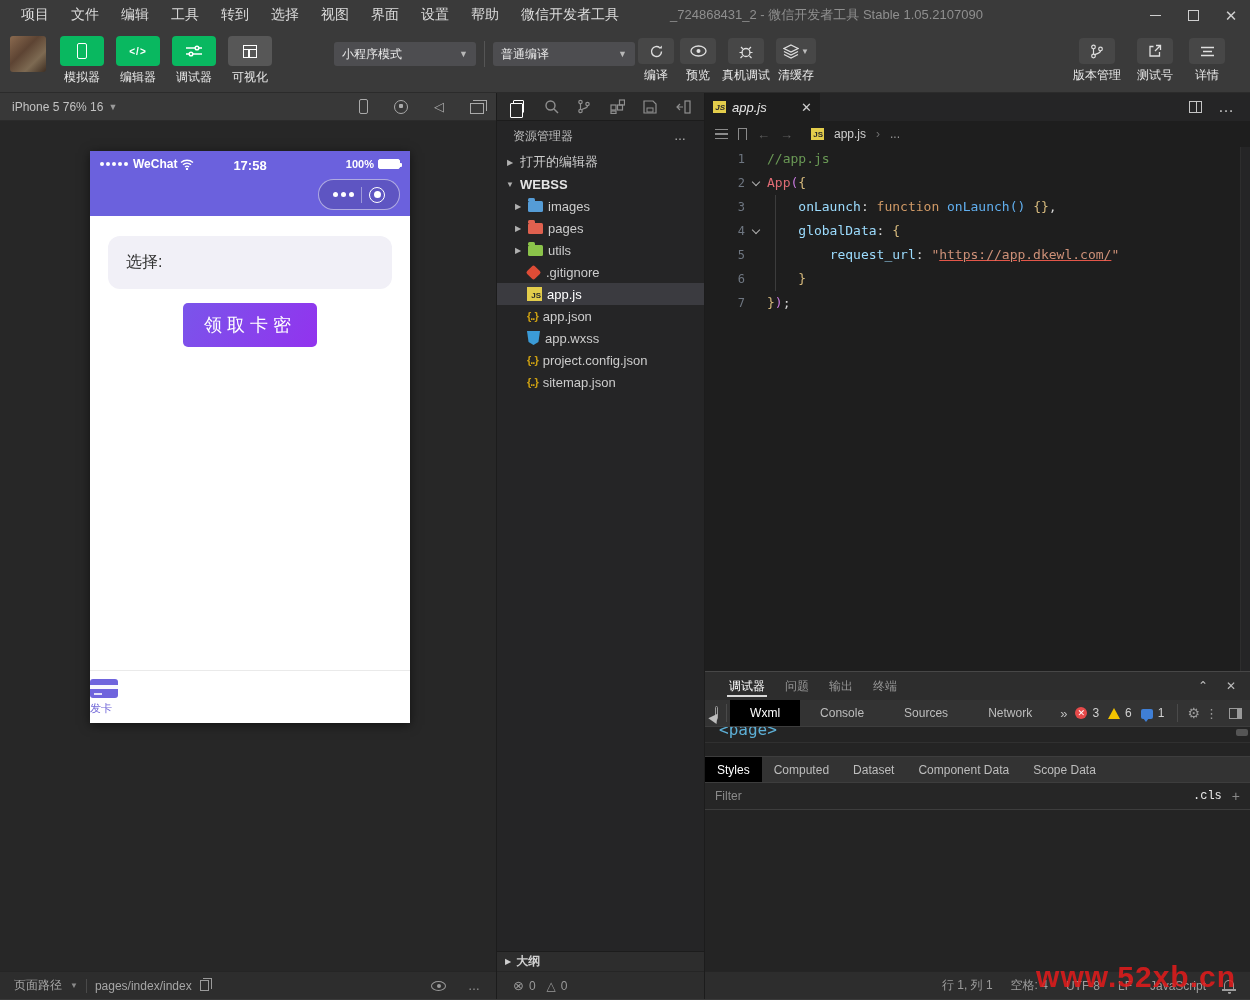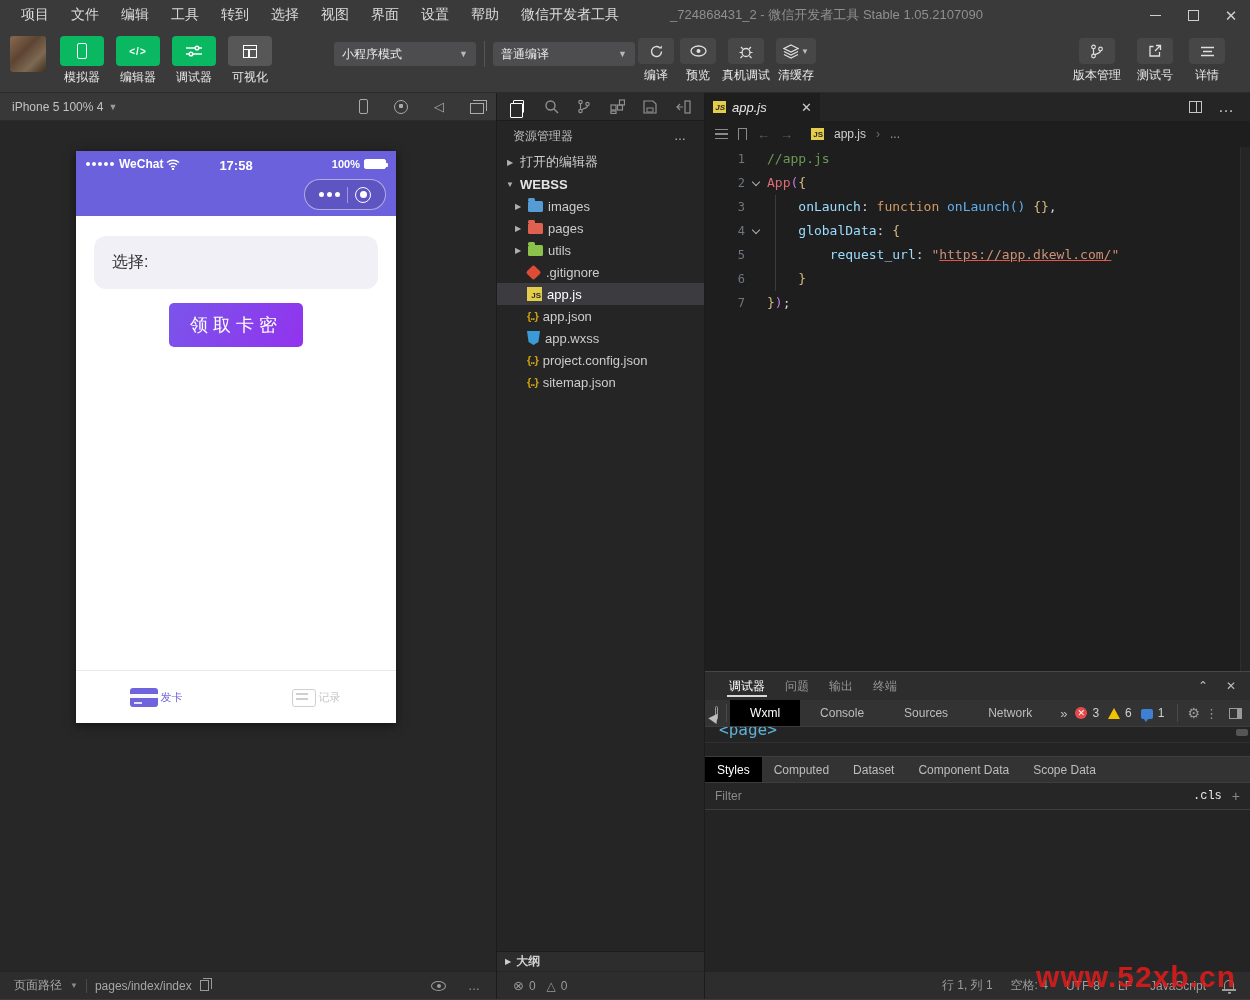--- a/index.html
+++ b/index.html
@@ -61,41 +61,41 @@
   .sim-body{flex:1;position:relative;}
   .sim-footer{height:28px;background:#2d2d2d;display:flex;align-items:center;font-size:12px;color:#a6a6a6;padding:0 14px;gap:8px;border-top:1px solid #252525;}
   .sim-footer .sep{width:1px;height:14px;background:#4a4a4a;}
   .copy-glyph{width:9px;height:11px;border:1px solid #9a9a9a;position:relative;display:inline-block;}
   .copy-glyph::before{content:"";position:absolute;left:2px;top:-3px;width:8px;height:10px;border-top:1px solid #9a9a9a;border-right:1px solid #9a9a9a;}
   .sim-footer-right{margin-left:auto;display:flex;gap:22px;align-items:center;color:#9a9a9a;}
   .eye-glyph{width:15px;height:10px;border:1.3px solid #9a9a9a;border-radius:50%;position:relative;}
   .eye-glyph::before{content:"";position:absolute;left:4.5px;top:2px;width:4px;height:4px;border-radius:50%;background:#9a9a9a;}
 
   
-  .phone{position:absolute;left:76px;top:30px;width:320px;height:572px;background:#fff;box-shadow:0 2px 10px rgba(0,0,0,.55);display:flex;flex-direction:column;}
+  .phone{position:absolute;left:90px;top:30px;width:320px;height:572px;background:#fff;box-shadow:0 2px 10px rgba(0,0,0,.55);display:flex;flex-direction:column;}
   .phone-header{height:65px;background:#6b61dd;color:#fff;position:relative;flex:none;}
   .phone-status{display:flex;align-items:center;padding:6px 10px 0 10px;font-size:12px;font-weight:bold;}
   .sig-dots{display:flex;gap:2px;margin-right:5px;}
   .sig-dots i{width:4px;height:4px;border-radius:50%;background:#fff;}
   .ph-time{position:absolute;left:0;right:0;text-align:center;font-size:13px;font-weight:bold;top:7px;}
   .ph-batt{margin-left:auto;display:flex;align-items:center;gap:4px;font-size:11px;}
   .batt{width:22px;height:10px;border:1px solid #fff;border-radius:2px;position:relative;background:#fff;}
   .batt::after{content:"";position:absolute;right:-3px;top:2.5px;width:2px;height:4px;background:#fff;border-radius:0 1px 1px 0;}
   .capsule{position:absolute;right:10px;top:28px;width:82px;height:31px;border:1px solid rgba(255,255,255,.5);background:rgba(0,0,0,.12);border-radius:16px;display:flex;align-items:center;justify-content:center;gap:7px;}
   .cap-dots{display:flex;gap:3px;}
   .cap-dots i{width:5px;height:5px;border-radius:50%;background:#fff;}
   .cap-div{width:1px;height:16px;background:rgba(255,255,255,.4);}
   .cap-target{width:16px;height:16px;border:1.6px solid #fff;border-radius:50%;display:flex;align-items:center;justify-content:center;}
   .cap-target i{width:7px;height:7px;border-radius:50%;background:#fff;}
   .phone-body{flex:1;background:#fff;padding-top:20px;}
   .select-box{margin:0 18px;height:53px;background:#f1f0f7;border-radius:12px;display:flex;align-items:center;padding:0 18px;color:#333;font-size:16px;}
   .card-btn{margin:14px auto 0 auto;display:block;width:134px;height:44px;border:none;border-radius:5px;color:#fff;font-size:18px;letter-spacing:5px;
     background:linear-gradient(120deg,#7a55ea 0%,#9233ee 100%);font-family:inherit;}
   .phone-tabbar{height:53px;border-top:1px solid #eaeaea;display:flex;flex:none;}
-  .ptab{flex:1;display:flex;align-items:center;justify-content:center;gap:3px;font-size:11px;}
+  .ptab{flex:1;display:flex;flex-direction:column;align-items:flex-start;justify-content:center;gap:3px;font-size:11px;}
   .ptab.active{color:#7268d8;}
   .ptab.inactive{color:#c6c6c6;}
   .card-ic{width:28px;height:19px;background:#6f64dd;border-radius:3px;position:relative;}
   .card-ic::before{content:"";position:absolute;left:0;top:6px;width:100%;height:4px;background:#fff;opacity:.95;}
   .card-ic::after{content:"";position:absolute;left:4px;bottom:3px;width:8px;height:2px;background:#fff;opacity:.8;}
   .rec-ic{width:24px;height:18px;border:1.4px solid #cfcfcf;border-radius:3px;background:#fff;position:relative;margin-top:2px;}
   .rec-ic::before{content:"";position:absolute;left:3px;top:3px;width:12px;height:1.6px;background:#cfcfcf;box-shadow:0 5px 0 #cfcfcf;}
   .rec-ic::after{content:"";position:absolute;right:-4px;top:-5px;width:22px;height:16px;border:1.4px solid #dedede;border-radius:3px;background:transparent;z-index:-1;}
 
   
@@ -347,21 +347,21 @@
           </div>
         <span class="lbl">详情</span>
       </div>
     </div>
   </div>
 
   <div class="main">
 
     <div class="col-sim">
       <div class="simbar">
-        <span>iPhone 5 100% 4</span>
+        <span>iPhone 5 76% 16</span>
         <span class="caret">▼</span>
         <div class="simbar-icons">
           <span class="sg-phone"></span>
           <span class="sg-record"></span>
           <span class="sg-sound">◁</span>
           <span class="sg-windows"></span>
         </div>
       </div>
 
       <div class="sim-body">
@@ -401,24 +401,20 @@
           <div class="phone-body">
             <div class="select-box">
               <span>选择:</span>
             </div>
             <button class="card-btn">领取卡密</button>
           </div>
           <div class="phone-tabbar">
             <div class="ptab active">
               <span class="card-ic"></span>
               <span>发卡</span>
-            </div>
-            <div class="ptab inactive">
-              <span class="rec-ic"></span>
-              <span>记录</span>
             </div>
           </div>
         </div>
       </div>
 
       <div class="sim-footer">
         <span>页面路径</span>
         <span class="caret" style="font-size:8px;color:#8a8a8a;">▼</span>
         <span class="sep"></span>
         <span>pages/index/index</span>

